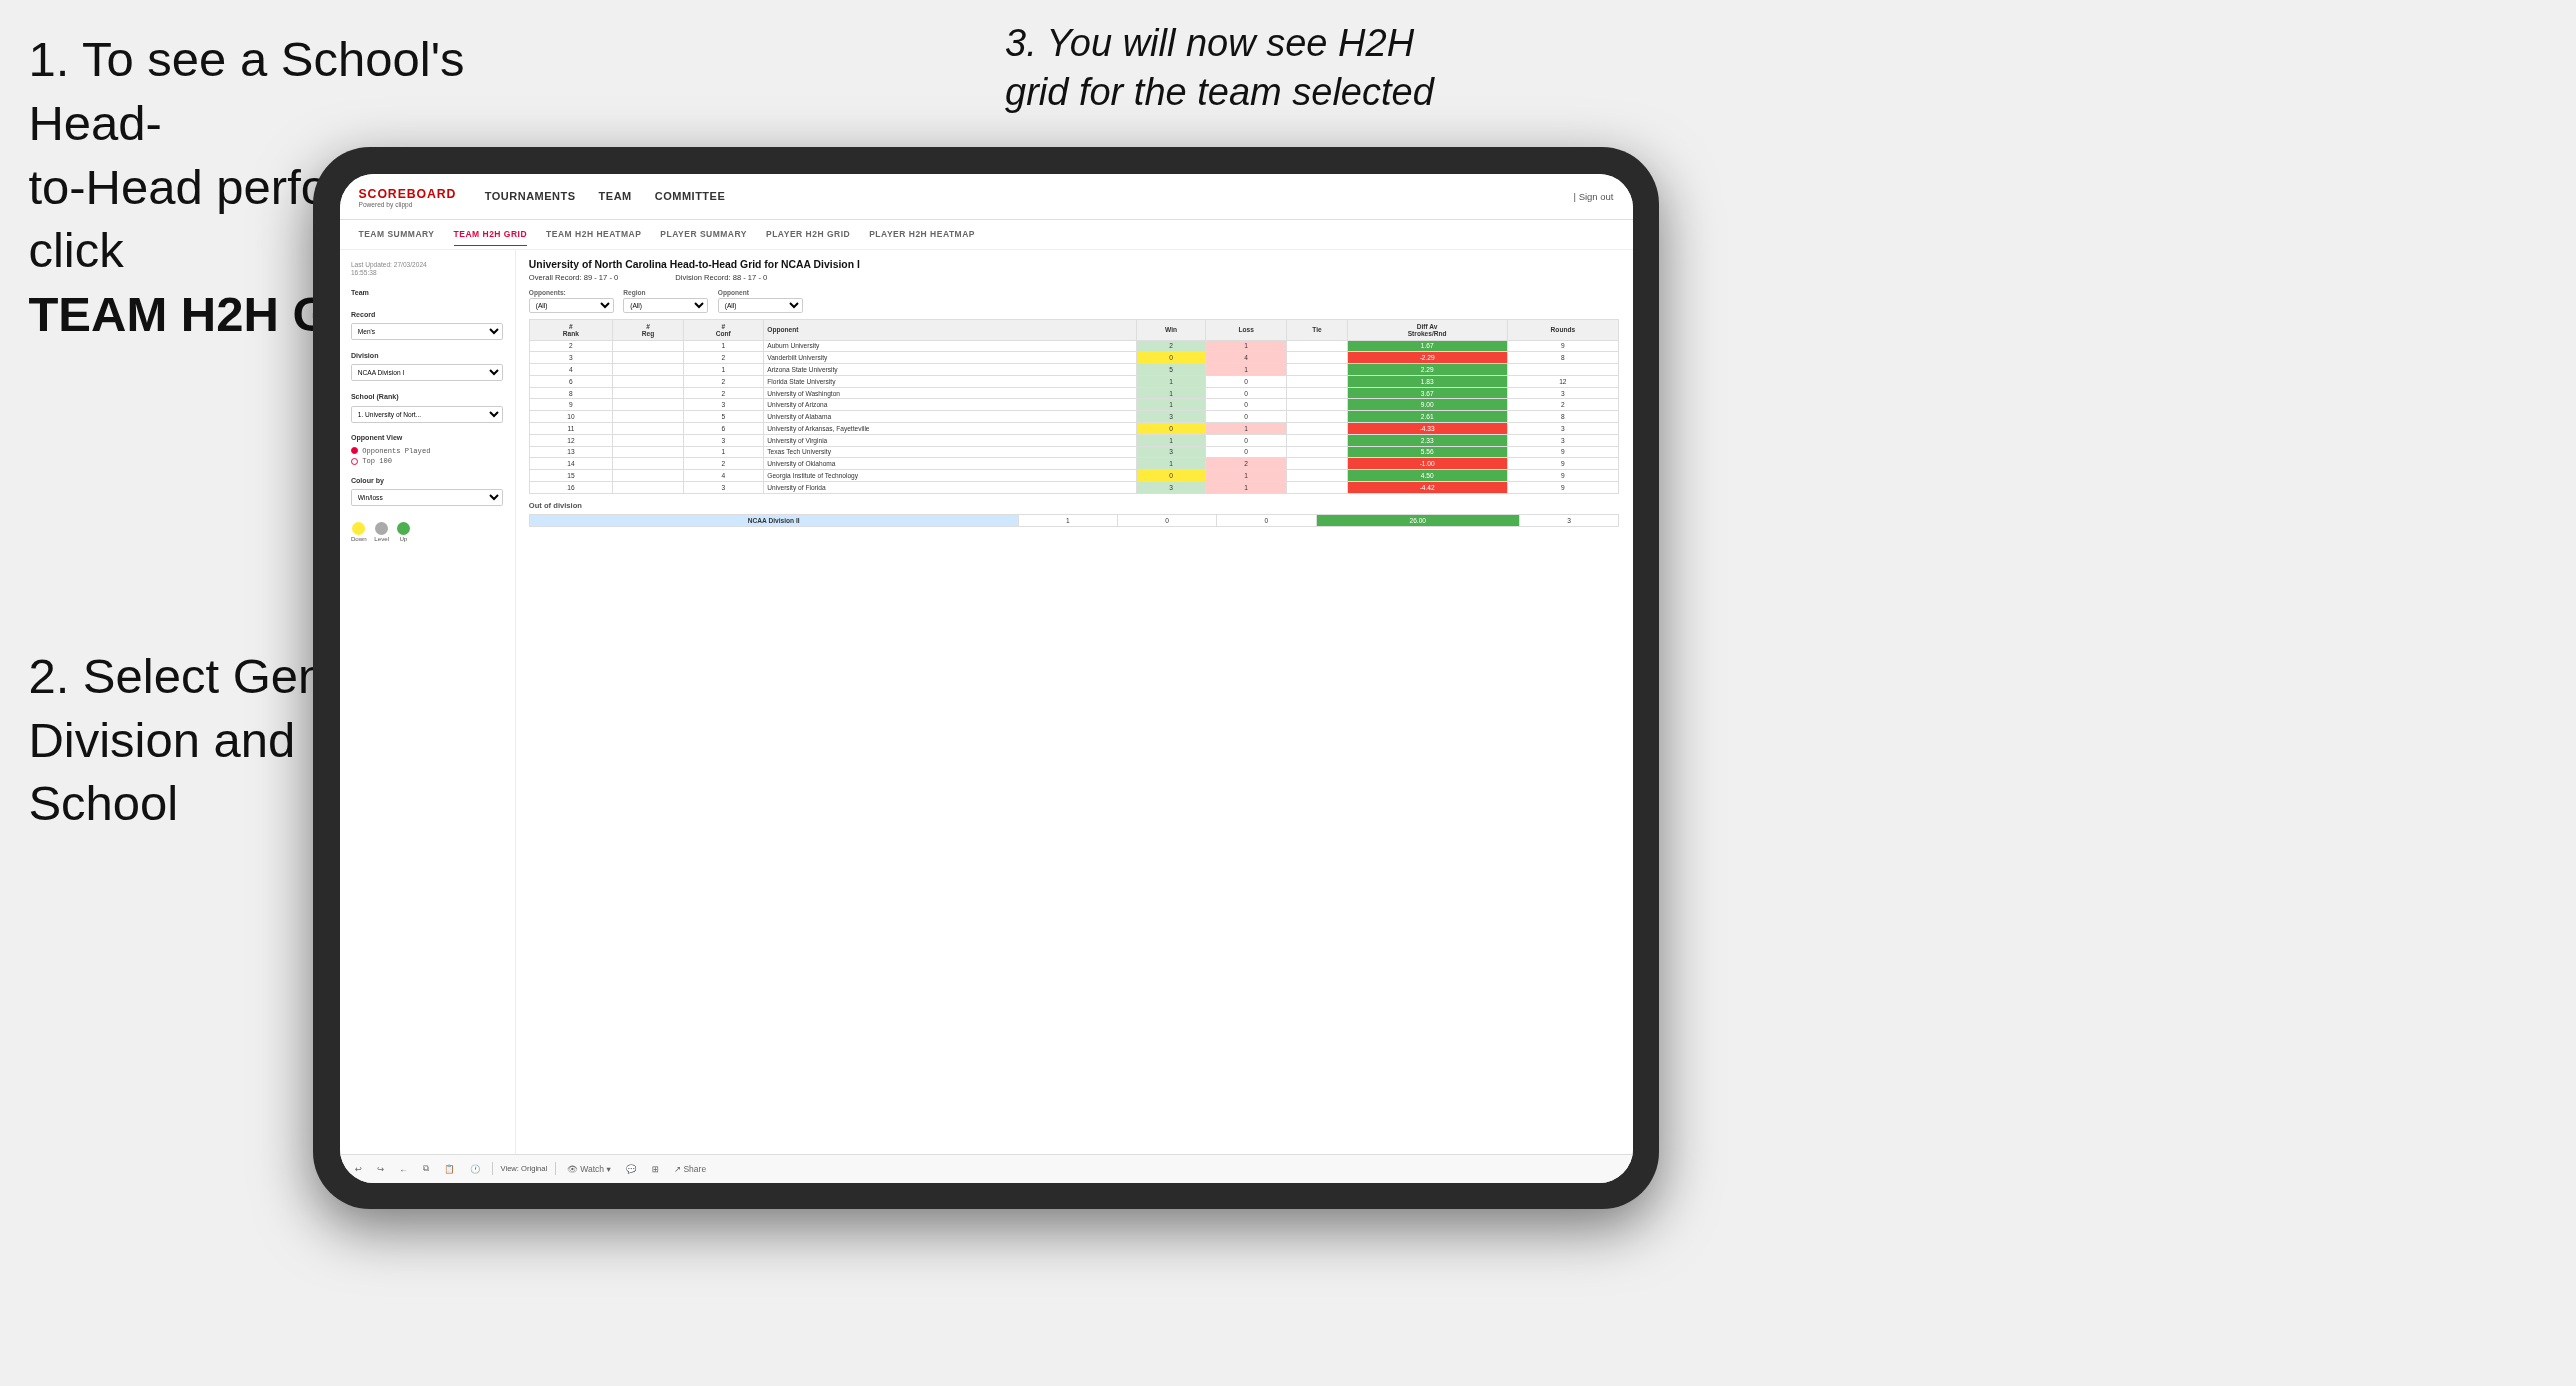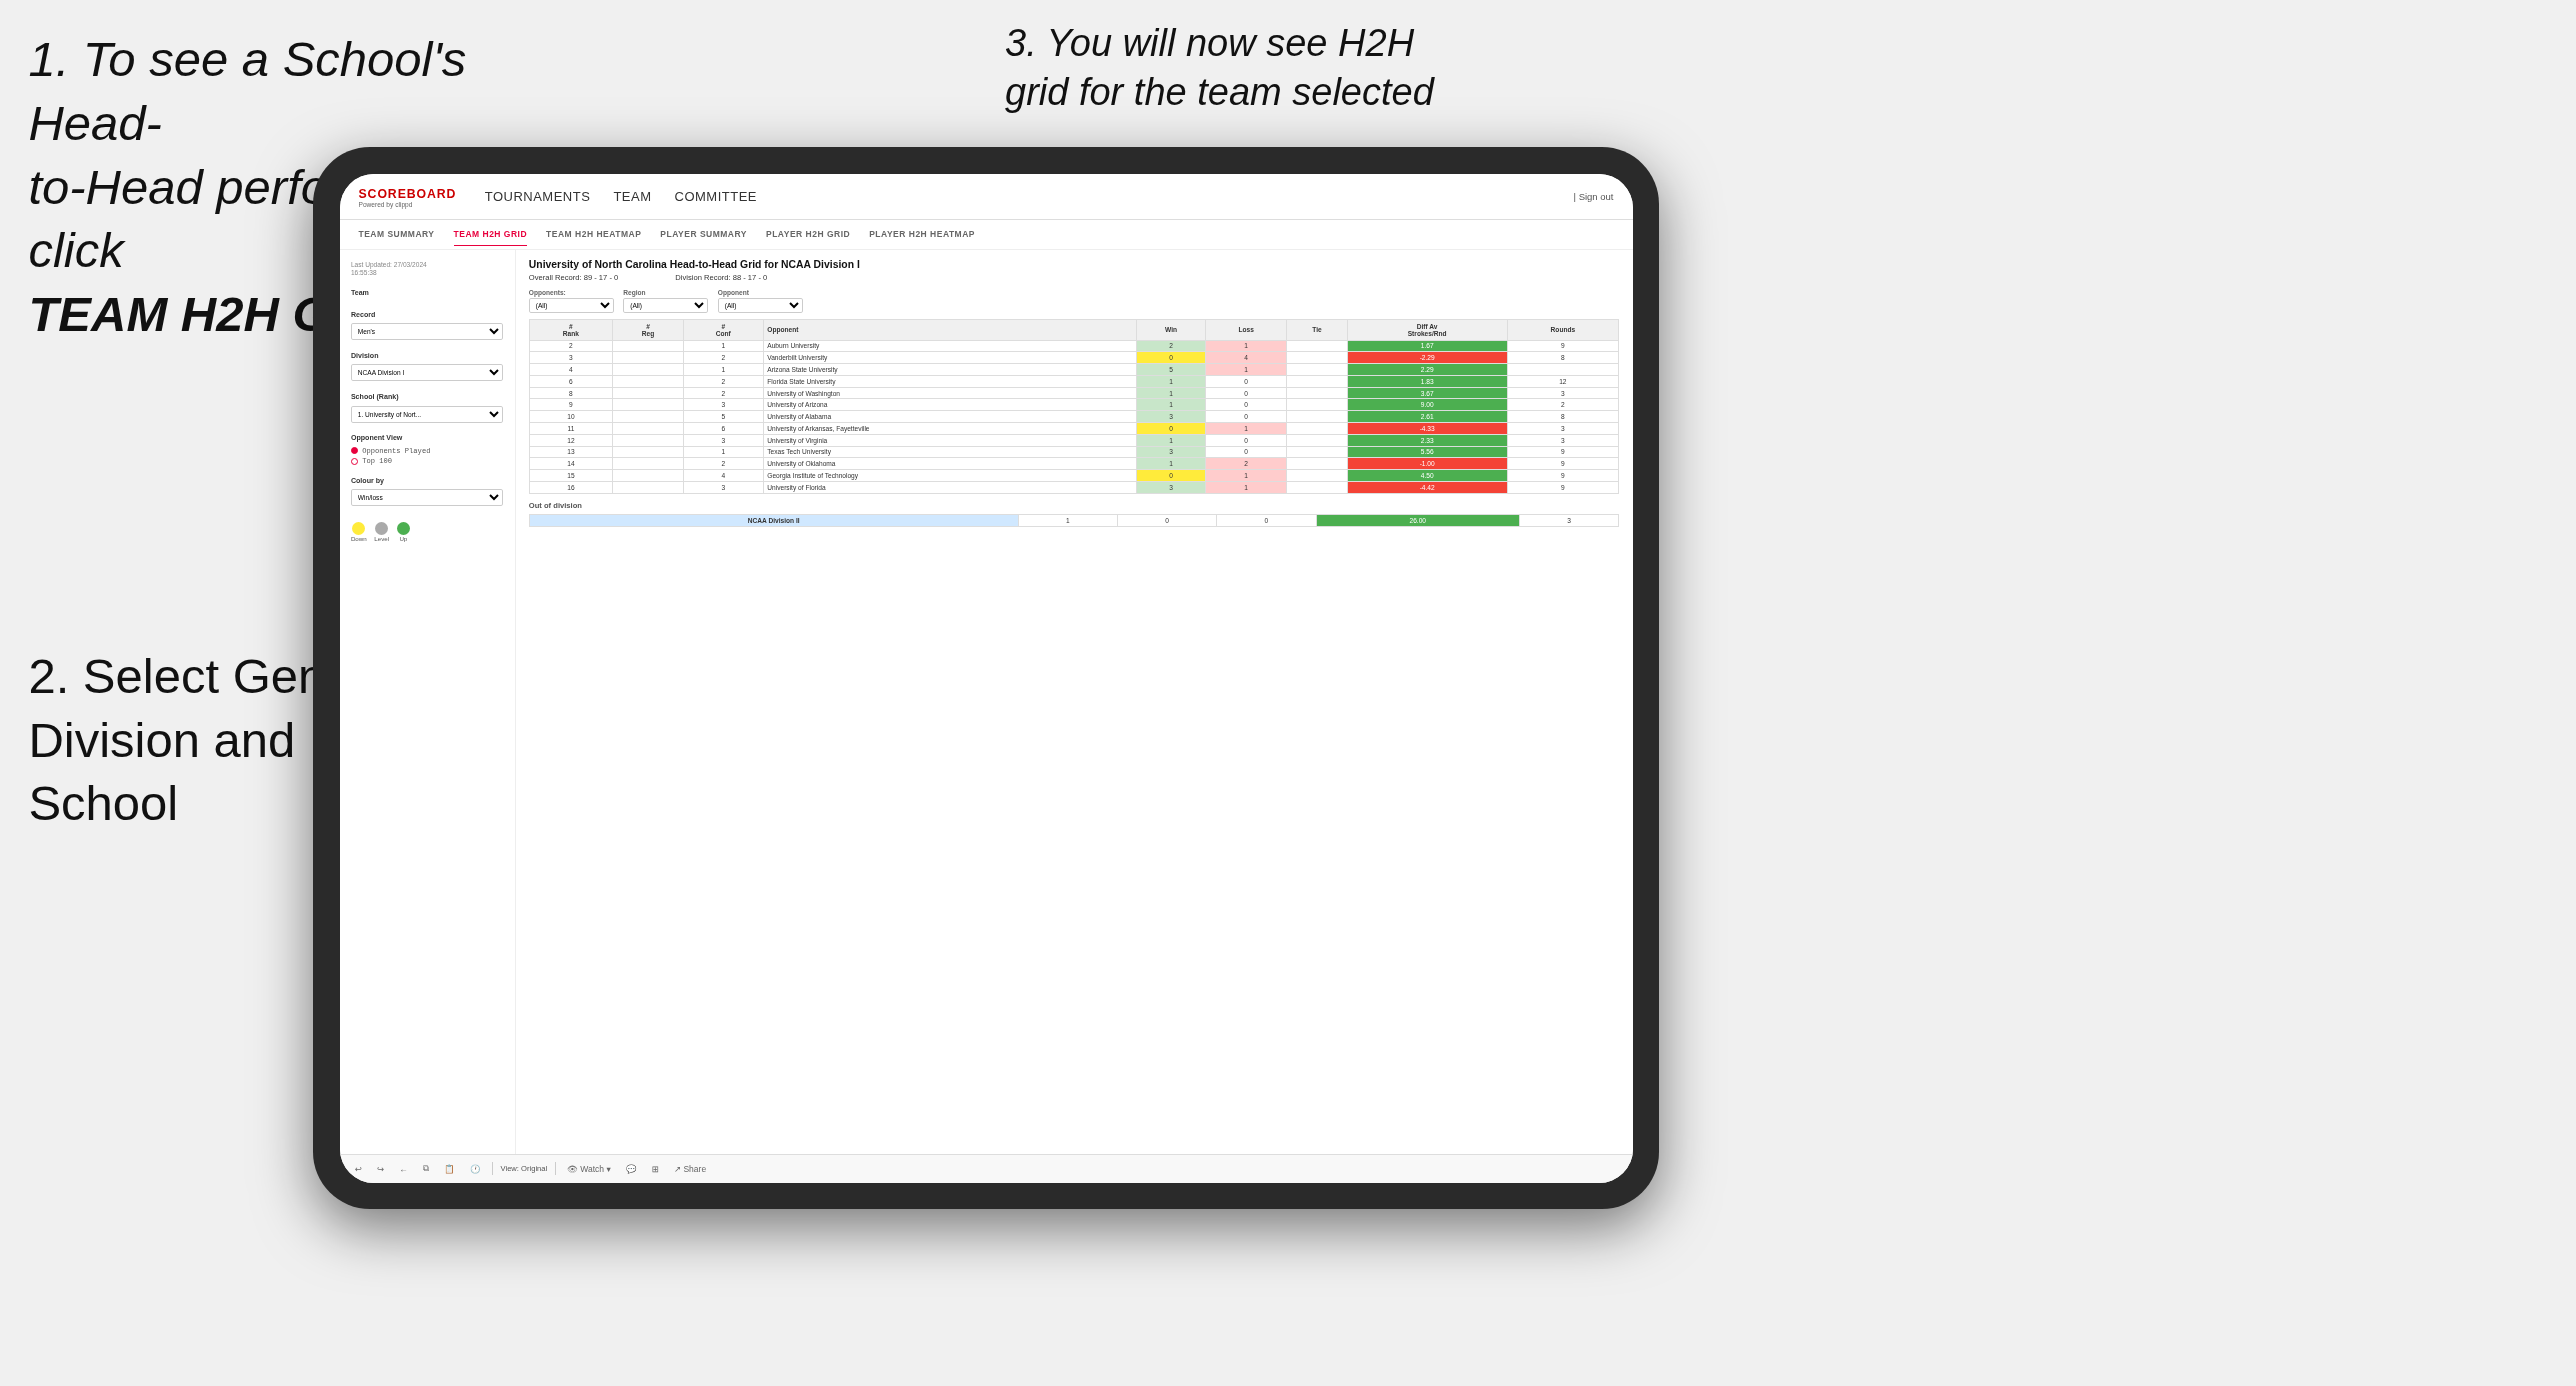--- a/index.html
+++ b/index.html
@@ -14,21 +14,21 @@
 
     
     .annotation {
       position: absolute;
       font-size: 49px;
       line-height: 1.3;
       color: #111;
     }
     .annotation strong { font-weight: 900; }
 
-    #ann1 { top: 28.4px; left: 28.4px; width: 550px; font-style: italic; }
+    #ann1 { top: 28.4px; left: 28.4px; width: 550px; }
     #ann2 { top: 645px; left: 28.4px; width: 455px; }
     #ann3 { top: 19px; left: 1005px; width: 645px; }
 
     
     .tablet {
       position: absolute;
       left: 313px;
       top: 147px;
       width: 1346px;
       height: 1062px;
@@ -73,23 +73,23 @@
       font-size: 6.6px;
       color: #666;
       display: block;
     }
     .nav-links {
       display: flex;
       gap: 23px;
       flex: 1;
     }
     .nav-link {
-      font-size: 13px;
+      font-size: 11px;
       color: #333;
-      font-weight: 400;
+      font-weight: 700;
       letter-spacing: 0.5px;
       cursor: pointer;
       padding: 3.8px 0;
     }
     .nav-right {
       font-size: 9.5px;
       color: #555;
     }
 
     

